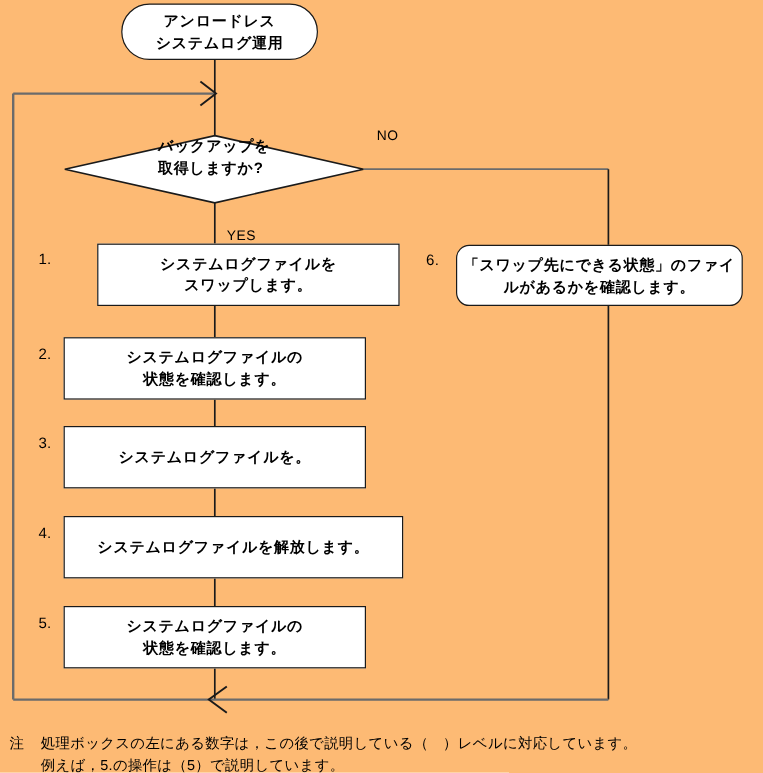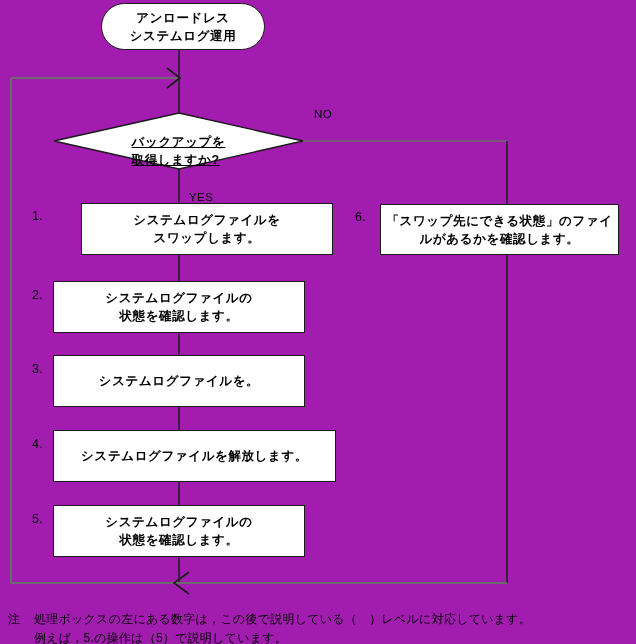--- a/index.html
+++ b/index.html
@@ -8,21 +8,21 @@
     background: #ffffff;
   }
   body {
     font-family: "Liberation Sans", "DejaVu Sans", sans-serif;
     color: #000000;
   }
   #canvas {
     position: relative;
     width: 636px;
     height: 644px;
-    background: #a21caf;
+    background: #fdba74;
     overflow: hidden;
   }
   svg.lines {
     position: absolute;
     left: 0;
     top: 0;
     width: 636px;
     height: 644px;
     pointer-events: none;
   }
@@ -52,23 +52,22 @@
   .diamond-wrap {
     position: absolute;
   }
   .diamond-label {
     position: absolute;
     left: 0;
     top: 0;
     width: 100%;
     height: 100%;
     display: flex;
-    align-items: flex-end;
+    align-items: flex-start;
     justify-content: center;
-    text-decoration: underline;
   }
   .step-num {
     position: absolute;
     font-size: 12.5px;
     line-height: 14px;
     letter-spacing: 0.3px;
     text-align: left;
   }
   .edge-label {
     position: absolute;
@@ -165,21 +164,21 @@
     <div class="node-text">システムログファイルを解放します。</div>
   </div>
 
   <div class="step-num" style="left:32px; top:512px;">5.</div>
   <div class="node process" style="left:53px; top:505px; width:252px; height:52px;">
     <div class="node-text">システムログファイルの
 状態を確認します。</div>
   </div>
 
   <div class="step-num" style="left:355px; top:210px;">6.</div>
-  <div class="node process" style="left:380px; top:204px; width:239px; height:51px;">
+  <div class="node process" style="left:380px; top:204px; width:239px; height:51px;border-radius:11px;">
     <div class="node-text">「スワップ先にできる状態」のファイ
 ルがあるかを確認します。</div>
   </div>
 
   <div class="footnote-marker" style="left:8px; top:610px;">注</div>
   <div class="footnote" style="left:34px; top:610px; width:596px;">処理ボックスの左にある数字は，この後で説明している（　）レベルに対応しています。
 例えば，5.の操作は（5）で説明しています。</div>
 
 </div>
 

